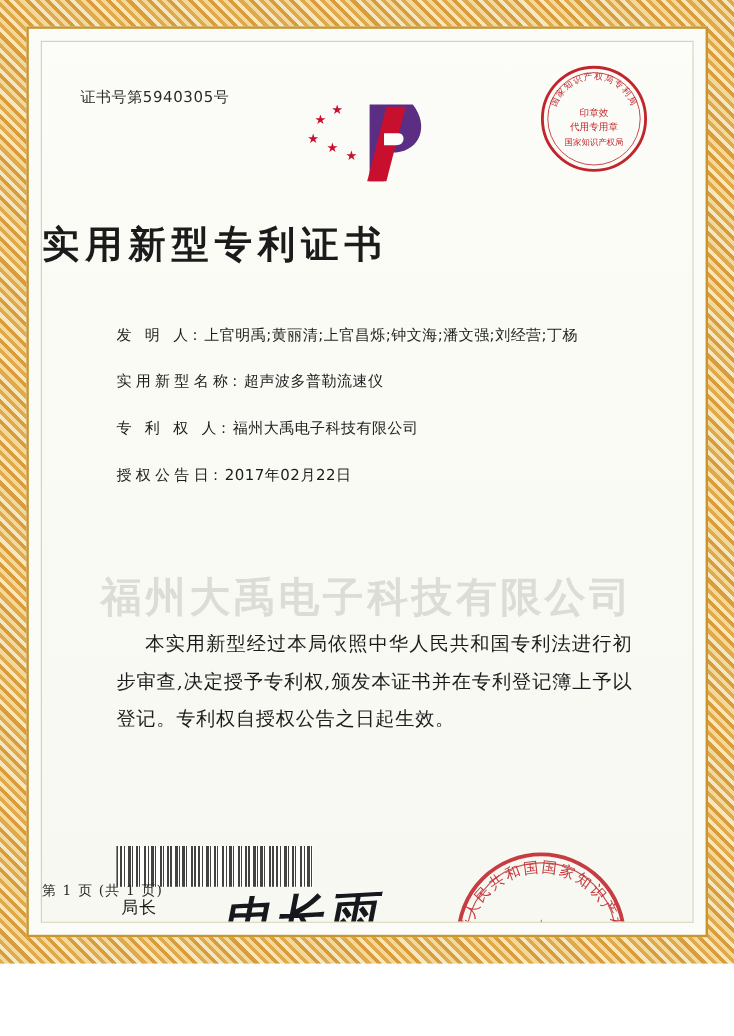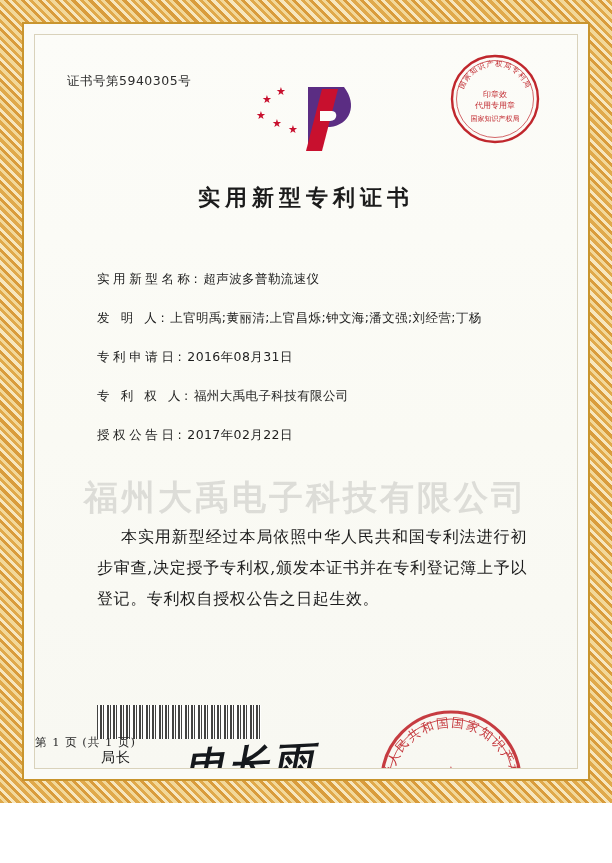--- a/index.html
+++ b/index.html
@@ -88,24 +88,23 @@
     width: 120px;
     height: 76px;
   }
 
   
   .title {
     position: absolute;
     left: 0;
     right: 0;
     top: 148px;
-    text-align: center;
     font-family: Liberation Mono, monospace;
     font-weight: bold;
-    font-size: 22px;
+    font-size: 31px;
     letter-spacing: 5px;
     color: #1b1b1b;
   }
 
   
   .fields {
     position: absolute;
     left: 62px;
     right: 40px;
     top: 236px;
@@ -281,30 +280,26 @@
             <text x="26" y="46">★</text>
             <text x="42" y="52">★</text>
           </g>
         </svg>
       </div>
 
       <div class="title">实用新型专利证书</div>
 
       <div class="fields">
         <div class="field-row">
-          <span class="field-label">实用新型名称:</span>
-          <span class="field-value">超声波多普勒流速仪</span>
-        </div>
-        <div class="field-row">
           <span class="field-label">发 明 人:</span>
           <span class="field-value">上官明禹;黄丽清;上官昌烁;钟文海;潘文强;刘经营;丁杨</span>
         </div>
         <div class="field-row">
-          <span class="field-label">专利申请日:</span>
-          <span class="field-value">2016年08月31日</span>
+          <span class="field-label">实用新型名称:</span>
+          <span class="field-value">超声波多普勒流速仪</span>
         </div>
         <div class="field-row">
           <span class="field-label">专 利 权 人:</span>
           <span class="field-value">福州大禹电子科技有限公司</span>
         </div>
         <div class="field-row">
           <span class="field-label">授权公告日:</span>
           <span class="field-value">2017年02月22日</span>
         </div>
       </div>

